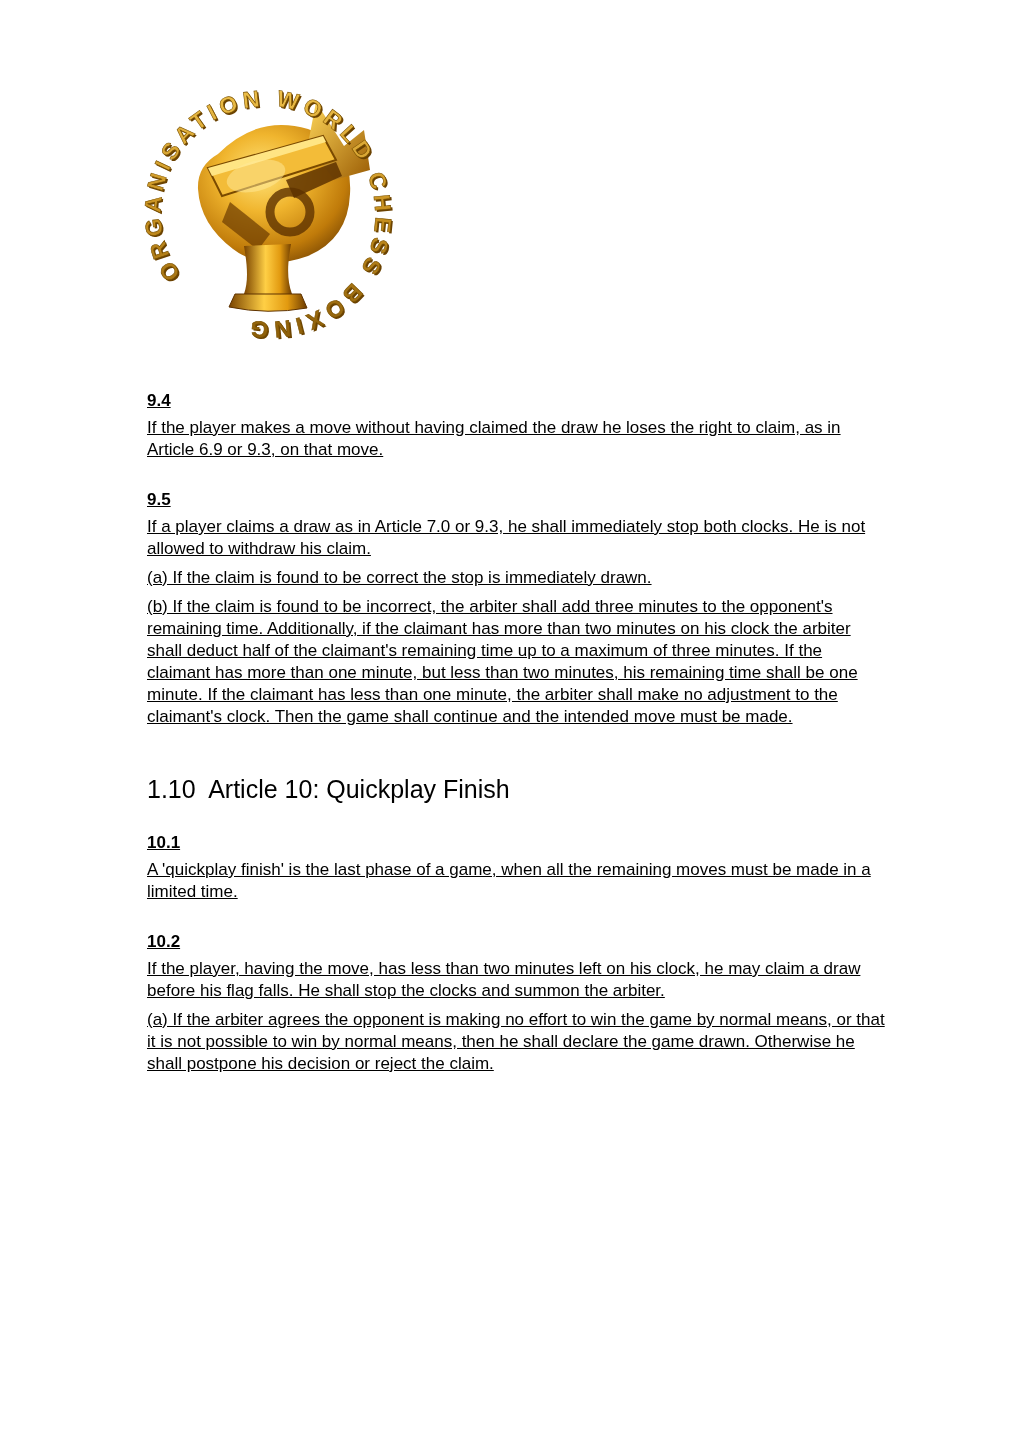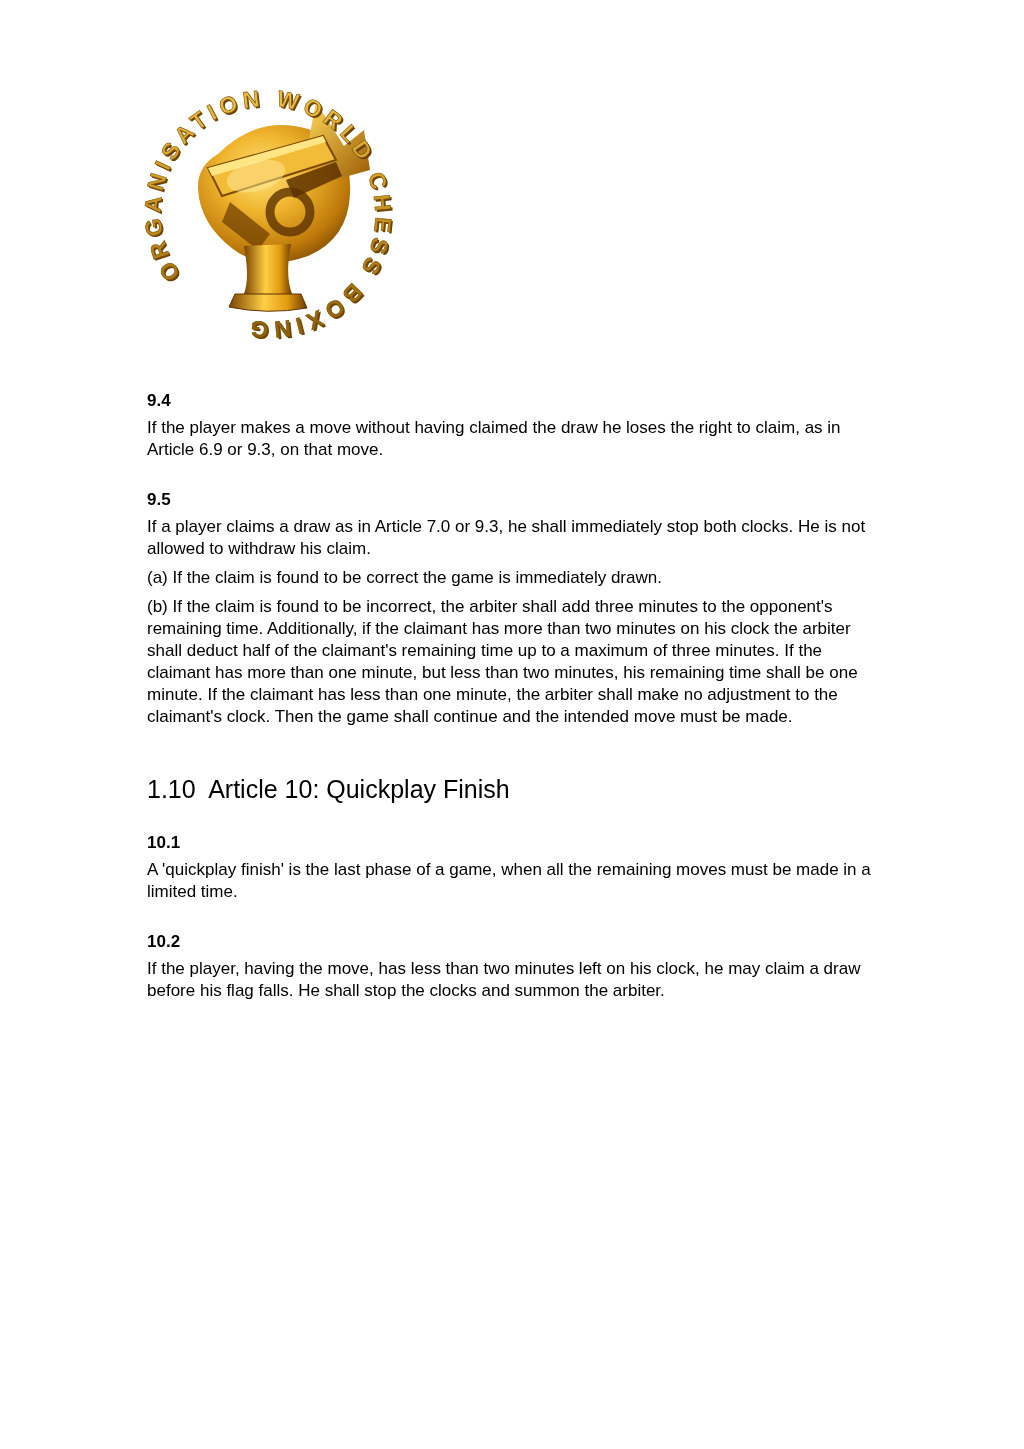--- a/index.html
+++ b/index.html
@@ -19,21 +19,21 @@
     width: 260px;
     height: 260px;
   }
   .logo svg { width: 100%; height: 100%; display: block; }
   .content {
     position: absolute;
     left: 147px;
     top: 390px;
     width: 742px;
   }
-  .sec { margin: 0 0 28px 0; }
+  .sec { margin: 0 0 28px 0; text-decoration: underline; }
   .sec-num {
     font-size: 17px;
     font-weight: bold;
     line-height: 22px;
     margin: 0 0 5px 0;
   }
   .sec p {
     font-size: 17px;
     line-height: 22px;
     margin: 0 0 7px 0;
@@ -109,31 +109,32 @@
   <div class="content">
 
     <div class="sec">
       <div class="sec-num">9.4</div>
       <p>If the player makes a move without having claimed the draw he loses the right to claim, as in Article 6.9 or 9.3, on that move.</p>
     </div>
 
     <div class="sec">
       <div class="sec-num">9.5</div>
       <p>If a player claims a draw as in Article 7.0 or 9.3, he shall immediately stop both clocks. He is not allowed to withdraw his claim.</p>
-      <p>(a) If the claim is found to be correct the game is immediately drawn.</p>
+      <p>(a) If the claim is found to be correct the stop is immediately drawn.</p>
       <p>(b) If the claim is found to be incorrect, the arbiter shall add three minutes to the opponent's remaining time. Additionally, if the claimant has more than two minutes on his clock the arbiter shall deduct half of the claimant's remaining time up to a maximum of three minutes. If the claimant has more than one minute, but less than two minutes, his remaining time shall be one minute. If the claimant has less than one minute, the arbiter shall make no adjustment to the claimant's clock. Then the game shall continue and the intended move must be made.</p>
     </div>
 
 
     <h1 class="chapter">1.10  Article 10: Quickplay Finish</h1>
 
     <div class="sec">
       <div class="sec-num">10.1</div>
       <p>A 'quickplay finish' is the last phase of a game, when all the remaining moves must be made in a limited time.</p>
     </div>
 
     <div class="sec">
       <div class="sec-num">10.2</div>
       <p>If the player, having the move, has less than two minutes left on his clock, he may claim a draw before his flag falls. He shall stop the clocks and summon the arbiter.</p>
+      <p>(a) If the arbiter agrees the opponent is making no effort to win the game by normal means, or that it is not possible to win by normal means, then he shall declare the game drawn. Otherwise he shall postpone his decision or reject the claim.</p>
     </div>
 
   </div>
 </div>
 
 </body></html>

